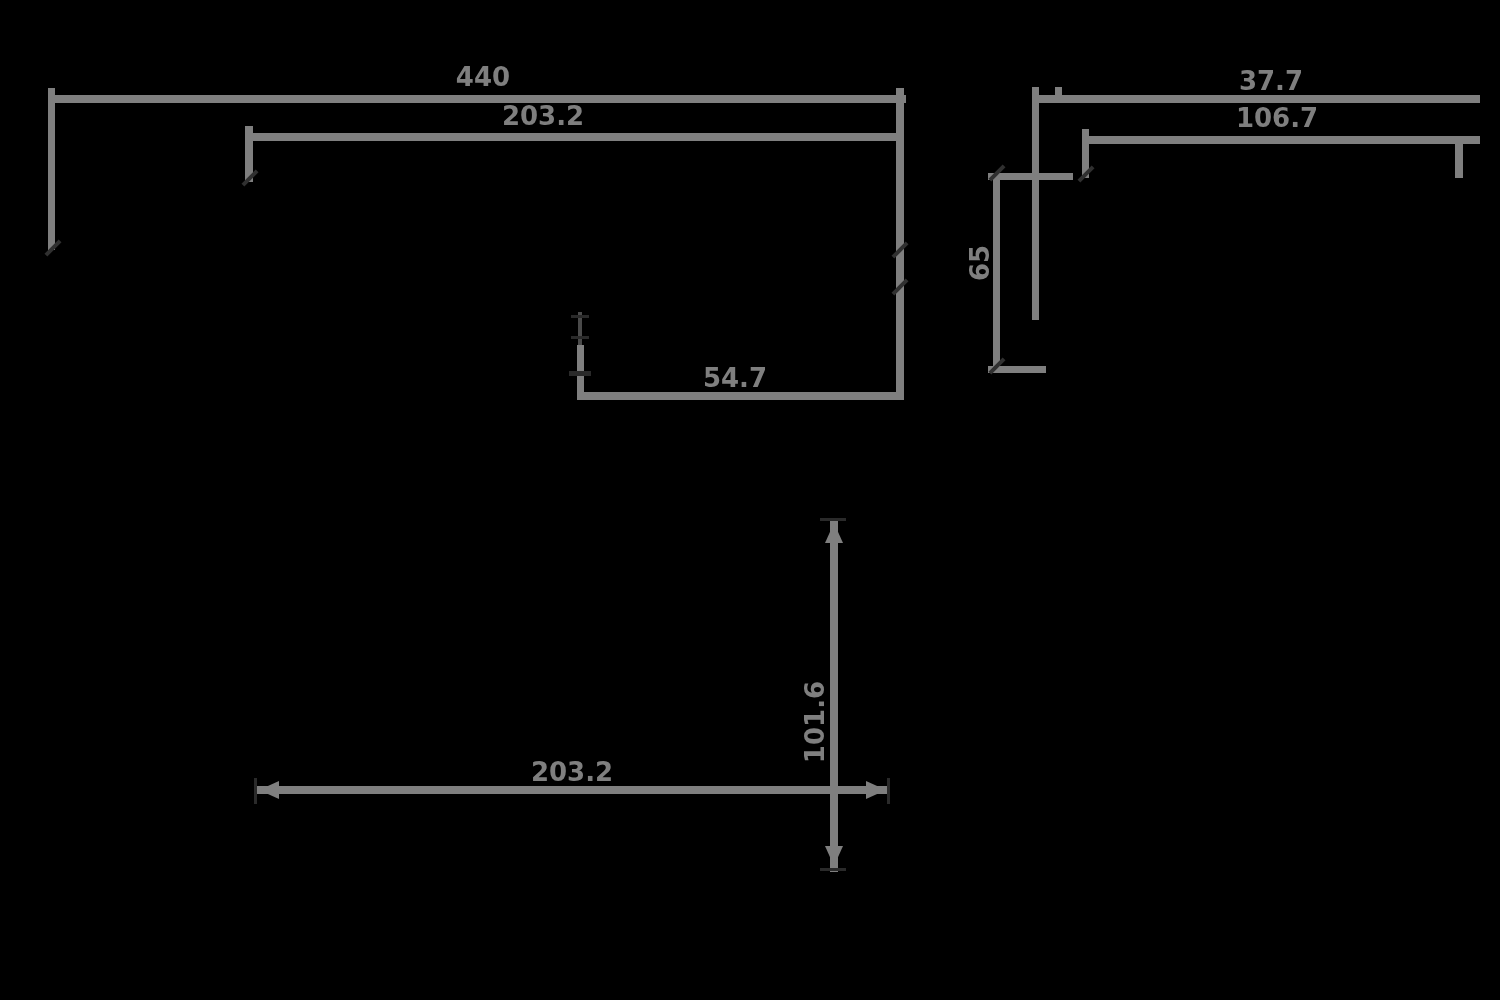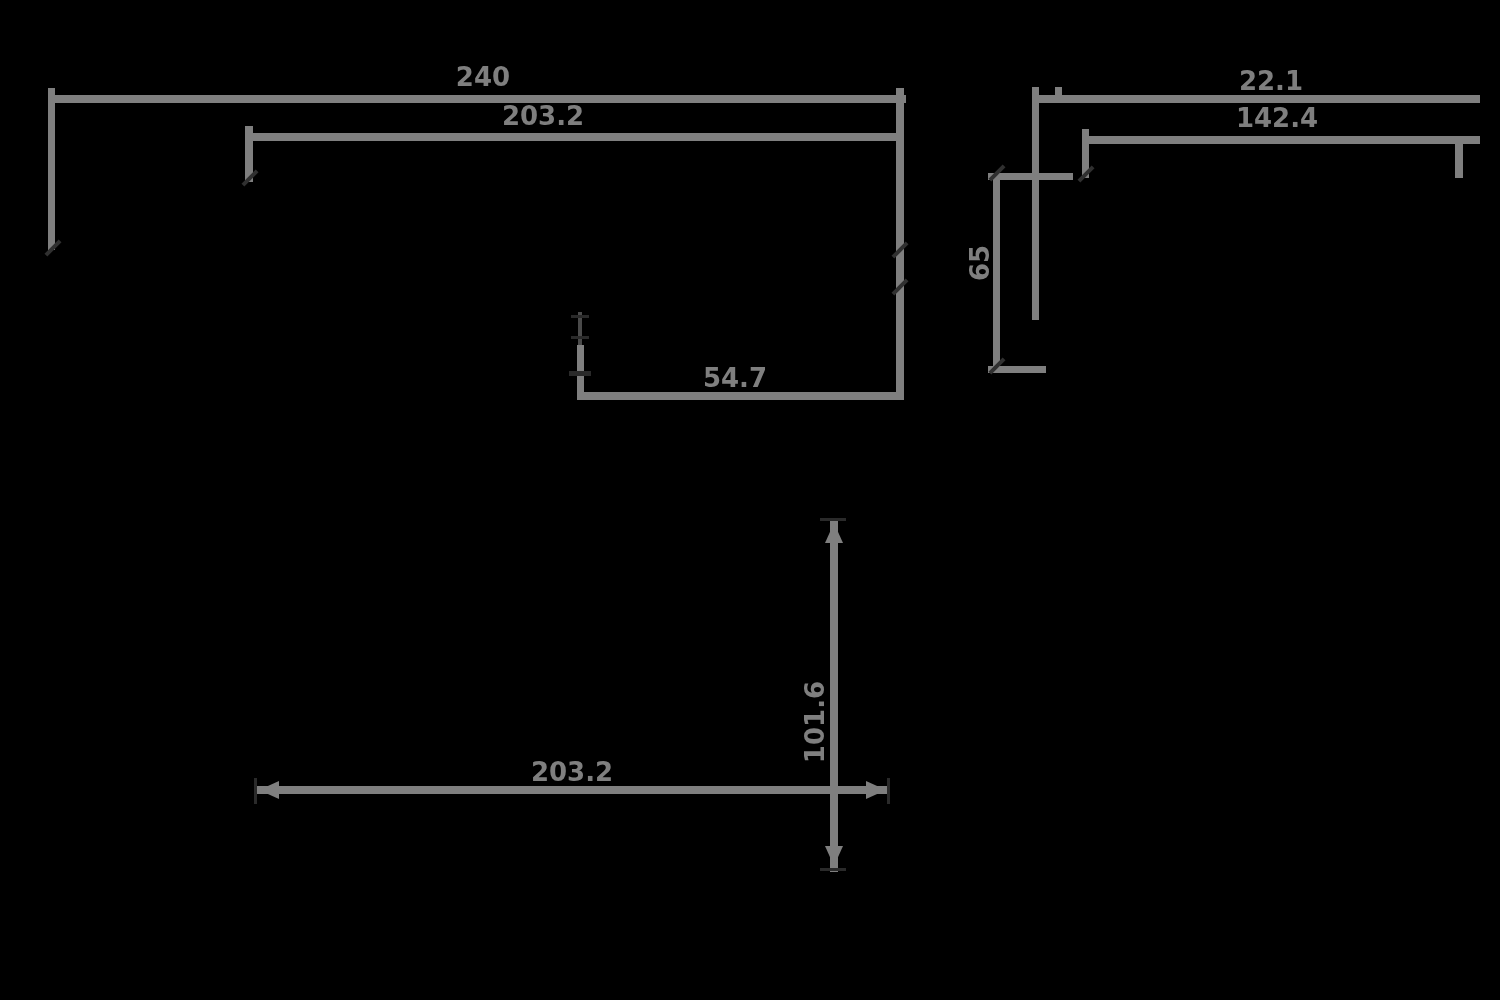--- a/index.html
+++ b/index.html
@@ -24,21 +24,21 @@
   .arrow.right{border-top:9px solid transparent;border-bottom:9px solid transparent;border-left:20px solid #7f7f7f;}
 </style>
 </head>
 <body>
 
 <div id="canvas">
 
   <div class="ln" style="left:48px;top:88px;width:7px;height:162px;"></div>
   <div class="tick" style="left:43px;top:246px;"></div>
   <div class="ln" style="left:48px;top:95px;width:858px;height:8px;"></div>
-  <div class="lbl" style="left:433px;top:64px;width:100px;">240</div>
+  <div class="lbl" style="left:433px;top:64px;width:100px;">440</div>
 
   <div class="ln" style="left:896px;top:88px;width:8px;height:312px;"></div>
   <div class="tick" style="left:890px;top:248px;"></div>
   <div class="tick" style="left:890px;top:285px;"></div>
 
   <div class="ln" style="left:245px;top:133px;width:659px;height:8px;"></div>
   <div class="ln" style="left:245px;top:126px;width:8px;height:56px;"></div>
   <div class="tick" style="left:240px;top:176px;"></div>
   <div class="lbl" style="left:488px;top:103px;width:110px;">203.2</div>
 
@@ -46,22 +46,22 @@
   <div class="tickbar-h" style="left:571px;top:315px;width:18px;"></div>
   <div class="tickbar-h" style="left:571px;top:336px;width:18px;"></div>
   <div class="ln" style="left:577px;top:345px;width:7px;height:55px;"></div>
   <div class="tickbar-h" style="left:569px;top:371px;width:22px;height:5px;"></div>
   <div class="ln" style="left:577px;top:392px;width:327px;height:8px;"></div>
   <div class="lbl" style="left:685px;top:365px;width:100px;">54.7</div>
 
   <div class="ln" style="left:1032px;top:95px;width:448px;height:8px;"></div>
   <div class="ln" style="left:1032px;top:87px;width:7px;height:233px;"></div>
   <div class="ln" style="left:1055px;top:87px;width:7px;height:8px;"></div>
-  <div class="lbl" style="left:1221px;top:68px;width:100px;">22.1</div>
-  <div class="lbl" style="left:1217px;top:105px;width:120px;">142.4</div>
+  <div class="lbl" style="left:1221px;top:68px;width:100px;">37.7</div>
+  <div class="lbl" style="left:1217px;top:105px;width:120px;">106.7</div>
 
   <div class="ln" style="left:1082px;top:136px;width:398px;height:8px;"></div>
   <div class="ln" style="left:1082px;top:129px;width:7px;height:49px;"></div>
   <div class="tick" style="left:1076px;top:172px;"></div>
   <div class="ln" style="left:1455px;top:140px;width:8px;height:38px;"></div>
 
   <div class="ln" style="left:988px;top:173px;width:85px;height:7px;"></div>
   <div class="ln" style="left:993px;top:173px;width:7px;height:199px;"></div>
   <div class="ln" style="left:988px;top:366px;width:58px;height:7px;"></div>
   <div class="tick" style="left:987px;top:171px;"></div>

